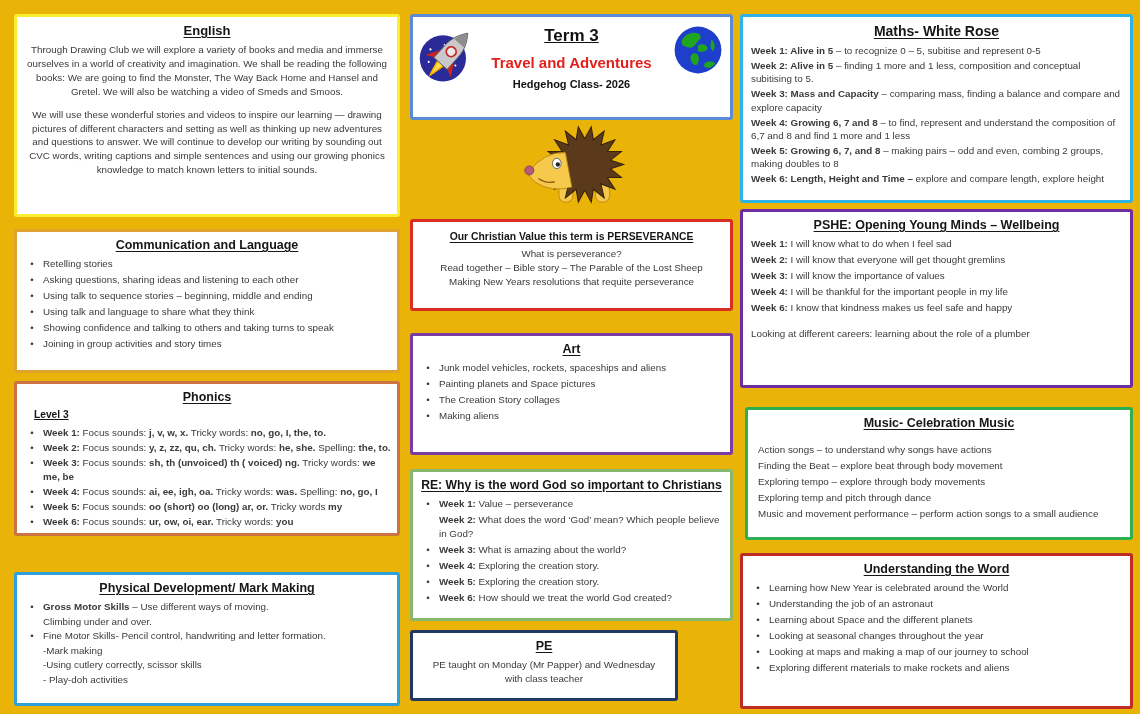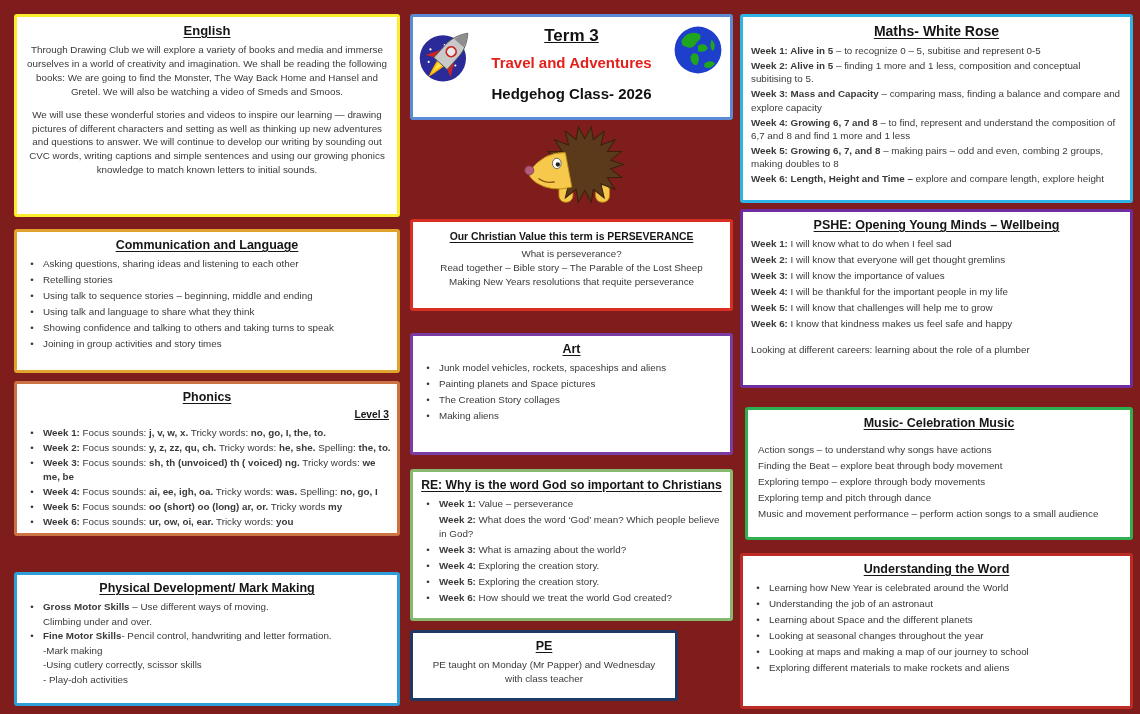--- a/index.html
+++ b/index.html
@@ -1,48 +1,48 @@
 <!DOCTYPE html>
 <html><head>
 <meta charset="utf-8">
 <style>
   * { margin:0; padding:0; box-sizing:border-box; }
   html,body { background:#ffffff; }
   body { font-family:"Liberation Sans", sans-serif; width:1140px; height:714px; }
-  #canvas { position:relative; width:1140px; height:714px; background:#7f1d1d; overflow:hidden; }
+  #canvas { position:relative; width:1140px; height:714px; background:#eab308; overflow:hidden; }
 
   .box { position:absolute; background:#fff; border-radius:3px; }
   .box-title { font-weight:bold; text-decoration:underline; text-underline-offset:2px;
                text-align:center; color:#161616; font-size:12.5px; margin:6px 6px 5px; }
   .txt { font-size:9.8px; color:#3a3a3a; line-height:1.42; }
 
   
   .row { display:flex; font-size:9.8px; color:#3a3a3a; line-height:1.38; margin:0 6px 2.5px 4px; }
   .row .bullet { flex:none; width:22px; text-align:center; color:#3a3a3a; }
   .row .bullet::before { content:"•"; }
   .row.nob .bullet::before { content:""; }
   .row .content { flex:1; }
 
   
   #box-english  { left:14px;  top:14px;  width:386px; height:203px; border:3px solid #FBEE2F; }
   #box-english .box-title { font-size:13px; }
   #box-english p { text-align:center; margin:5px 10px 9px; }
   #box-comm     { left:14px;  top:229px; width:386px; height:144px; border:3px solid #DFA32E; }
   #box-phonics  { left:14px;  top:381px; width:386px; height:155px; border:3px solid #CB7342; }
   #box-phonics .row { margin-bottom:1.5px; }
-  .phonics-level { font-weight:bold; text-decoration:underline; font-size:10.2px; color:#161616; margin:1px 8px 6px 17px;text-align:right; }
+  .phonics-level { font-weight:bold; text-decoration:underline; font-size:10.2px; color:#161616; margin:1px 8px 6px 17px; }
   #box-physical { left:14px;  top:572px; width:386px; height:134px; border:3px solid #2E9FD8; }
   #box-physical .row { margin-bottom:1px; }
 
   
   #box-header   { left:410px; top:14px;  width:323px; height:106px; border:3px solid #5B8BD5; }
   .hdr-text { text-align:center; padding-top:9px; }
   .hdr-term  { font-size:17px; font-weight:bold; text-decoration:underline; color:#111; }
   .hdr-topic { font-size:15px; font-weight:bold; color:#E3201B; margin-top:8px; }
-  .hdr-class { font-size:15px; font-weight:bold; color:#111; margin-top:14px; }
+  .hdr-class { font-size:11px; font-weight:bold; color:#111; margin-top:7px; }
   #rocket-wrap { position:absolute; left:5px;  top:4px;  width:64px; height:64px; }
   #globe-wrap  { position:absolute; right:5px; top:6px;  width:54px; height:54px; }
   #hedgehog    { position:absolute; left:518px; top:121px; width:112px; height:87px; }
 
   #box-value    { left:410px; top:219px; width:323px; height:92px;  border:3px solid #D92F23; }
   #box-value .box-title { font-size:10.4px; margin-top:9px; }
   #box-value .vline { text-align:center; margin:0 8px; }
   #box-art      { left:410px; top:333px; width:323px; height:122px; border:3px solid #7A3BA3; }
   #box-re       { left:410px; top:469px; width:323px; height:152px; border:3px solid #86B96E; }
   #box-re .box-title { font-size:12.2px; }
@@ -69,25 +69,25 @@
   <div class="box" id="box-english">
     <div class="box-title">English</div>
     <p class="txt">Through Drawing Club we will explore a variety of books and media and immerse ourselves in a world of creativity and imagination. We shall be reading the following books: We are going to find the Monster, The Way Back Home and Hansel and Gretel. We will also be watching a video of Smeds and Smoos.</p>
     <p class="txt">We will use these wonderful stories and videos to inspire our learning — drawing pictures of different characters and setting as well as thinking up new adventures and questions to answer. We will continue to develop our writing by sounding out CVC words, writing captions and simple sentences and using our growing phonics knowledge to match known letters to initial sounds.</p>
   </div>
 
   <div class="box" id="box-comm">
     <div class="box-title">Communication and Language</div>
     <div class="row">
         <span class="bullet"></span>
+        <span class="content">Retelling stories</span>
+      </div>
+    <div class="row">
+        <span class="bullet"></span>
         <span class="content">Asking questions, sharing ideas and listening to each other</span>
-      </div>
-    <div class="row">
-        <span class="bullet"></span>
-        <span class="content">Retelling stories</span>
       </div>
     <div class="row">
         <span class="bullet"></span>
         <span class="content">Using talk to sequence stories – beginning, middle and ending</span>
       </div>
     <div class="row">
         <span class="bullet"></span>
         <span class="content">Using talk and language to share what they think</span>
       </div>
     <div class="row">
@@ -134,21 +134,21 @@
     <div class="row">
         <span class="bullet"></span>
         <span class="content"><span style="font-weight: bold;">Gross Motor Skills</span><span> – Use different ways of moving.</span></span>
       </div>
     <div class="row nob">
         <span class="bullet"></span>
         <span class="content"><span>Climbing under and over.</span></span>
       </div>
     <div class="row">
         <span class="bullet"></span>
-        <span class="content"><span style="font-weight: bold;">Fine Motor Skills</span><span>- Pencil control, handwriting and letter formation.</span></span>
+        <span class="content"><span style="font-weight: normal;">Fine Motor Skills</span><span>- Pencil control, handwriting and letter formation.</span></span>
       </div>
     <div class="row nob">
         <span class="bullet"></span>
         <span class="content"><span>-Mark making</span></span>
       </div>
     <div class="row nob">
         <span class="bullet"></span>
         <span class="content"><span>-Using cutlery correctly, scissor skills</span></span>
       </div>
     <div class="row nob">
@@ -278,21 +278,20 @@
     <div class="plain-line"><span style="font-weight: bold;">Week 5: Growing 6, 7, and 8</span><span> – making pairs – odd and even, combing 2 groups, making doubles to 8</span></div>
     <div class="plain-line"><span style="font-weight: bold;">Week 6: Length, Height and Time –</span><span> explore and compare length, explore height</span></div>
   </div>
 
   <div class="box" id="box-pshe">
     <div class="box-title">PSHE: Opening Young Minds – Wellbeing</div>
     <div class="plain-line"><span style="font-weight: bold;">Week 1:</span><span> I will know what to do when I feel sad</span></div>
     <div class="plain-line"><span style="font-weight: bold;">Week 2:</span><span> I will know that everyone will get thought gremlins</span></div>
     <div class="plain-line"><span style="font-weight: bold;">Week 3:</span><span> I will know the importance of values</span></div>
     <div class="plain-line"><span style="font-weight: bold;">Week 4:</span><span> I will be thankful for the important people in my life</span></div>
-    <div class="plain-line"><span style="font-weight: bold;">Week 5:</span><span> I will know that challenges will help me to grow</span></div>
     <div class="plain-line"><span style="font-weight: bold;">Week 6:</span><span> I know that kindness makes us feel safe and happy</span></div>
     <div class="plain-line gap-top">Looking at different careers: learning about the role of a plumber</div>
   </div>
 
   <div class="box" id="box-music">
     <div class="box-title">Music- Celebration Music</div>
     <div class="plain-line gap-top">Action songs – to understand why songs have actions</div>
     <div class="plain-line">Finding the Beat – explore beat through body movement</div>
     <div class="plain-line">Exploring tempo – explore through body movements</div>
     <div class="plain-line">Exploring temp and pitch through dance</div>

